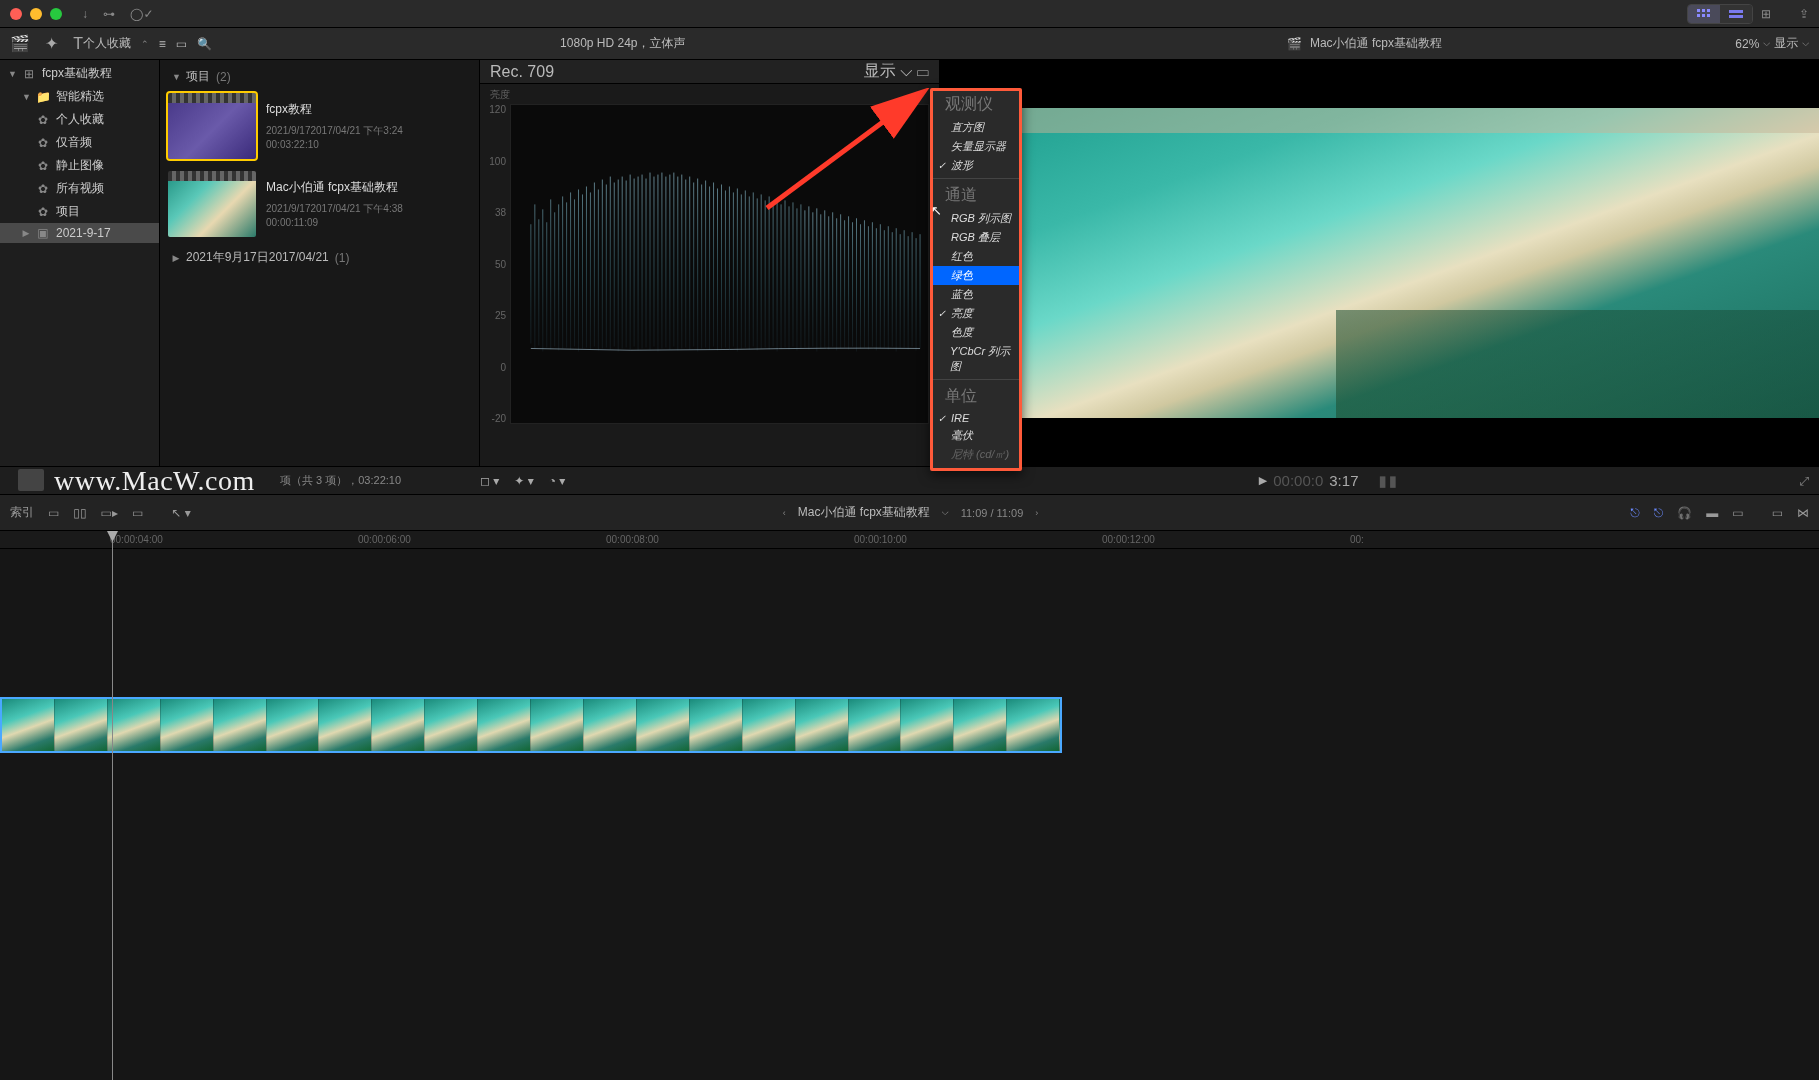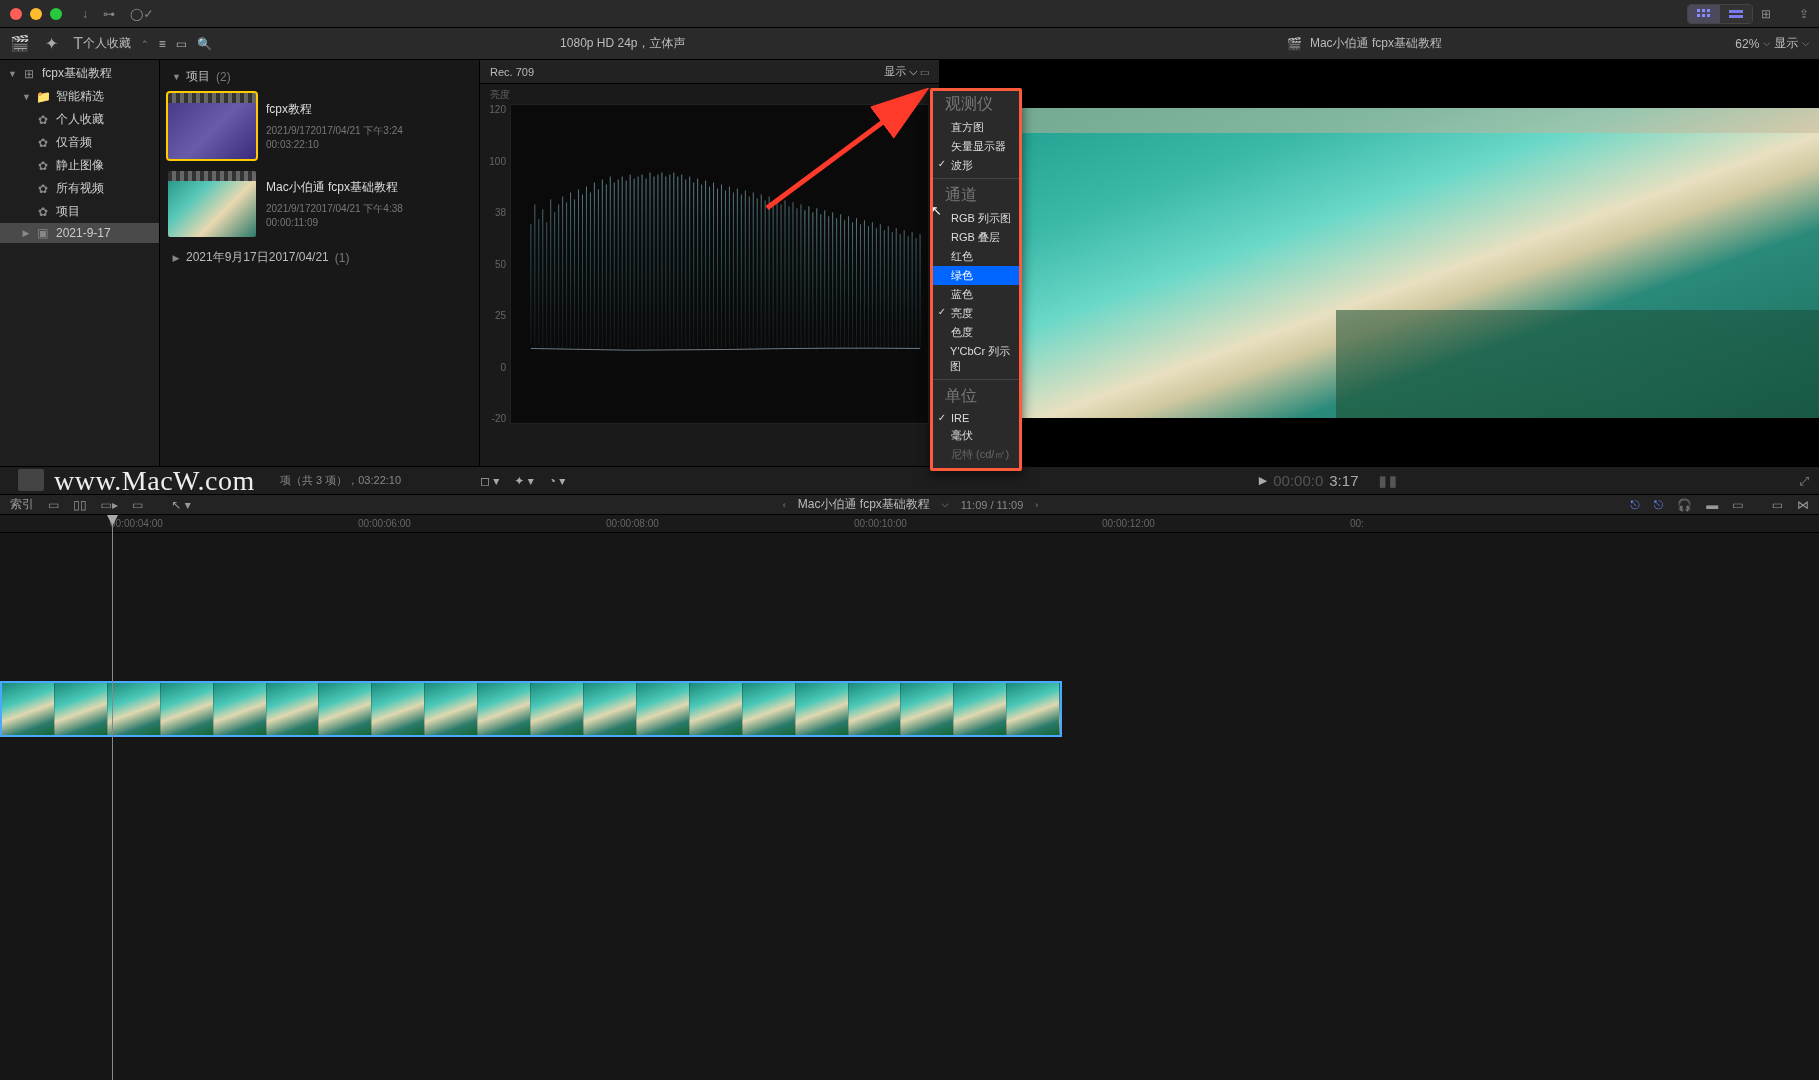--- a/index.html
+++ b/index.html
@@ -53,31 +53,31 @@
     .clip-info { flex: 1; }
     .clip-title { color: #ddd; margin-bottom: 6px; }
     .clip-meta { color: #777; font-size: 10px; line-height: 1.4; }
     .date-row { display: flex; align-items: center; gap: 6px; color: #bbb; padding-left: 4px; margin-top: 8px; }
     
     
     .viewer-area { flex: 1; display: flex; }
     
     
     .scope-panel { width: 460px; background: #1a1a1a; border-right: 1px solid #000; position: relative; }
-    .scope-header { height: 24px; display: flex; align-items: center; justify-content: space-between; padding: 0 10px; background: #222; color: #bbb; font-size: 11px; border-bottom: 1px solid #000; }
+    .scope-header { height: 24px; display: flex; align-items: center; justify-content: space-between; padding: 0 10px; background: #222; color: #bbb; font-size: 16px; border-bottom: 1px solid #000; }
     .scope-body { position: relative; padding: 10px 10px 10px 30px; height: 360px; }
     .scope-label { position: absolute; top: 4px; left: 10px; color: #666; font-size: 10px; }
     .y-axis { position: absolute; left: 4px; top: 20px; bottom: 20px; display: flex; flex-direction: column; justify-content: space-between; color: #666; font-size: 10px; width: 22px; text-align: right; }
     .waveform-box { position: absolute; left: 30px; right: 10px; top: 20px; bottom: 20px; background: #0a0a0a; border: 1px solid #222; overflow: hidden; }
     .waveform-svg { width: 100%; height: 100%; }
     
     
     .dropdown { position: absolute; left: 930px; top: 88px; width: 92px; background: #2a2a2a; border: 3px solid #ff5a3a; border-radius: 2px; z-index: 100; box-shadow: 0 4px 12px rgba(0,0,0,.6); padding-bottom: 4px; }
     .dd-section { color: #777; font-size: 16px; padding: 3px 12px; }
-    .dd-item { display: flex; padding: 2px 4px; color: #ddd; font-size: 11px; gap: 4px; }
+    .dd-item { display: flex; align-items: center; padding: 2px 4px; color: #ddd; font-size: 11px; gap: 4px; font-style: italic; }
     .dd-item.highlighted { background: #0066ff; color: #fff; }
     .dd-item.disabled { color: #666; }
     .dd-check { width: 10px; text-align: center; font-size: 10px; }
     .dd-item.divider { border-top: 1px solid #444; margin: 3px 0; padding: 0; height: 0; }
     
     
     .arrow { position: absolute; left: 762px; top: 88px; z-index: 99; pointer-events: none; }
     .cursor { position: absolute; left: 931px; top: 203px; z-index: 101; color: #fff; font-size: 13px; pointer-events: none; }
     
     
@@ -90,21 +90,21 @@
     .footer { height: 28px; background: #1e1e1e; display: flex; align-items: center; padding: 0 10px; border-top: 1px solid #000; position: relative; }
     .watermark { position: absolute; left: 54px; top: -2px; font-family: Georgia, serif; font-size: 28px; color: #eee; letter-spacing: .5px; font-weight: 400; }
     .watermark-icon { position: absolute; left: 18px; top: 2px; width: 26px; height: 22px; background: #444; border-radius: 2px; }
     .footer-left { margin-left: 270px; color: #888; font-size: 11px; }
     .footer-center { position: absolute; left: 480px; display: flex; gap: 15px; color: #aaa; }
     .footer-tc { position: absolute; right: 420px; color: #aaa; font-size: 15px; display: flex; align-items: center; gap: 6px; }
     .tc-dim { color: #555; }
     .footer-expand { position: absolute; right: 10px; color: #888; }
     
     
-    .tl-header { height: 21px; background: #232323; display: flex; align-items: center; padding: 0 10px; border-top: 1px solid #000; border-bottom: 1px solid #000; }
+    .tl-header { height: 37px; background: #232323; display: flex; align-items: center; padding: 0 10px; border-top: 1px solid #000; border-bottom: 1px solid #000; }
     .tl-header-left { display: flex; gap: 14px; align-items: center; color: #999; }
     .tl-header-center { flex: 1; text-align: center; color: #bbb; display: flex; align-items: center; justify-content: center; gap: 12px; }
     .tl-counter { color: #888; font-size: 11px; }
     .tl-header-right { display: flex; gap: 14px; align-items: center; color: #999; }
     .tl-icon-active { color: #6a8aff; }
     
     
     .ruler { height: 18px; background: #1a1a1a; display: flex; padding-left: 110px; color: #666; font-size: 10px; border-bottom: 1px solid #000; overflow: hidden; }
     .ruler-mark { width: 248px; flex-shrink: 0; padding-top: 3px; }
     .playhead { position: absolute; left: 112px; width: 1px; background: #888; z-index: 5; }

